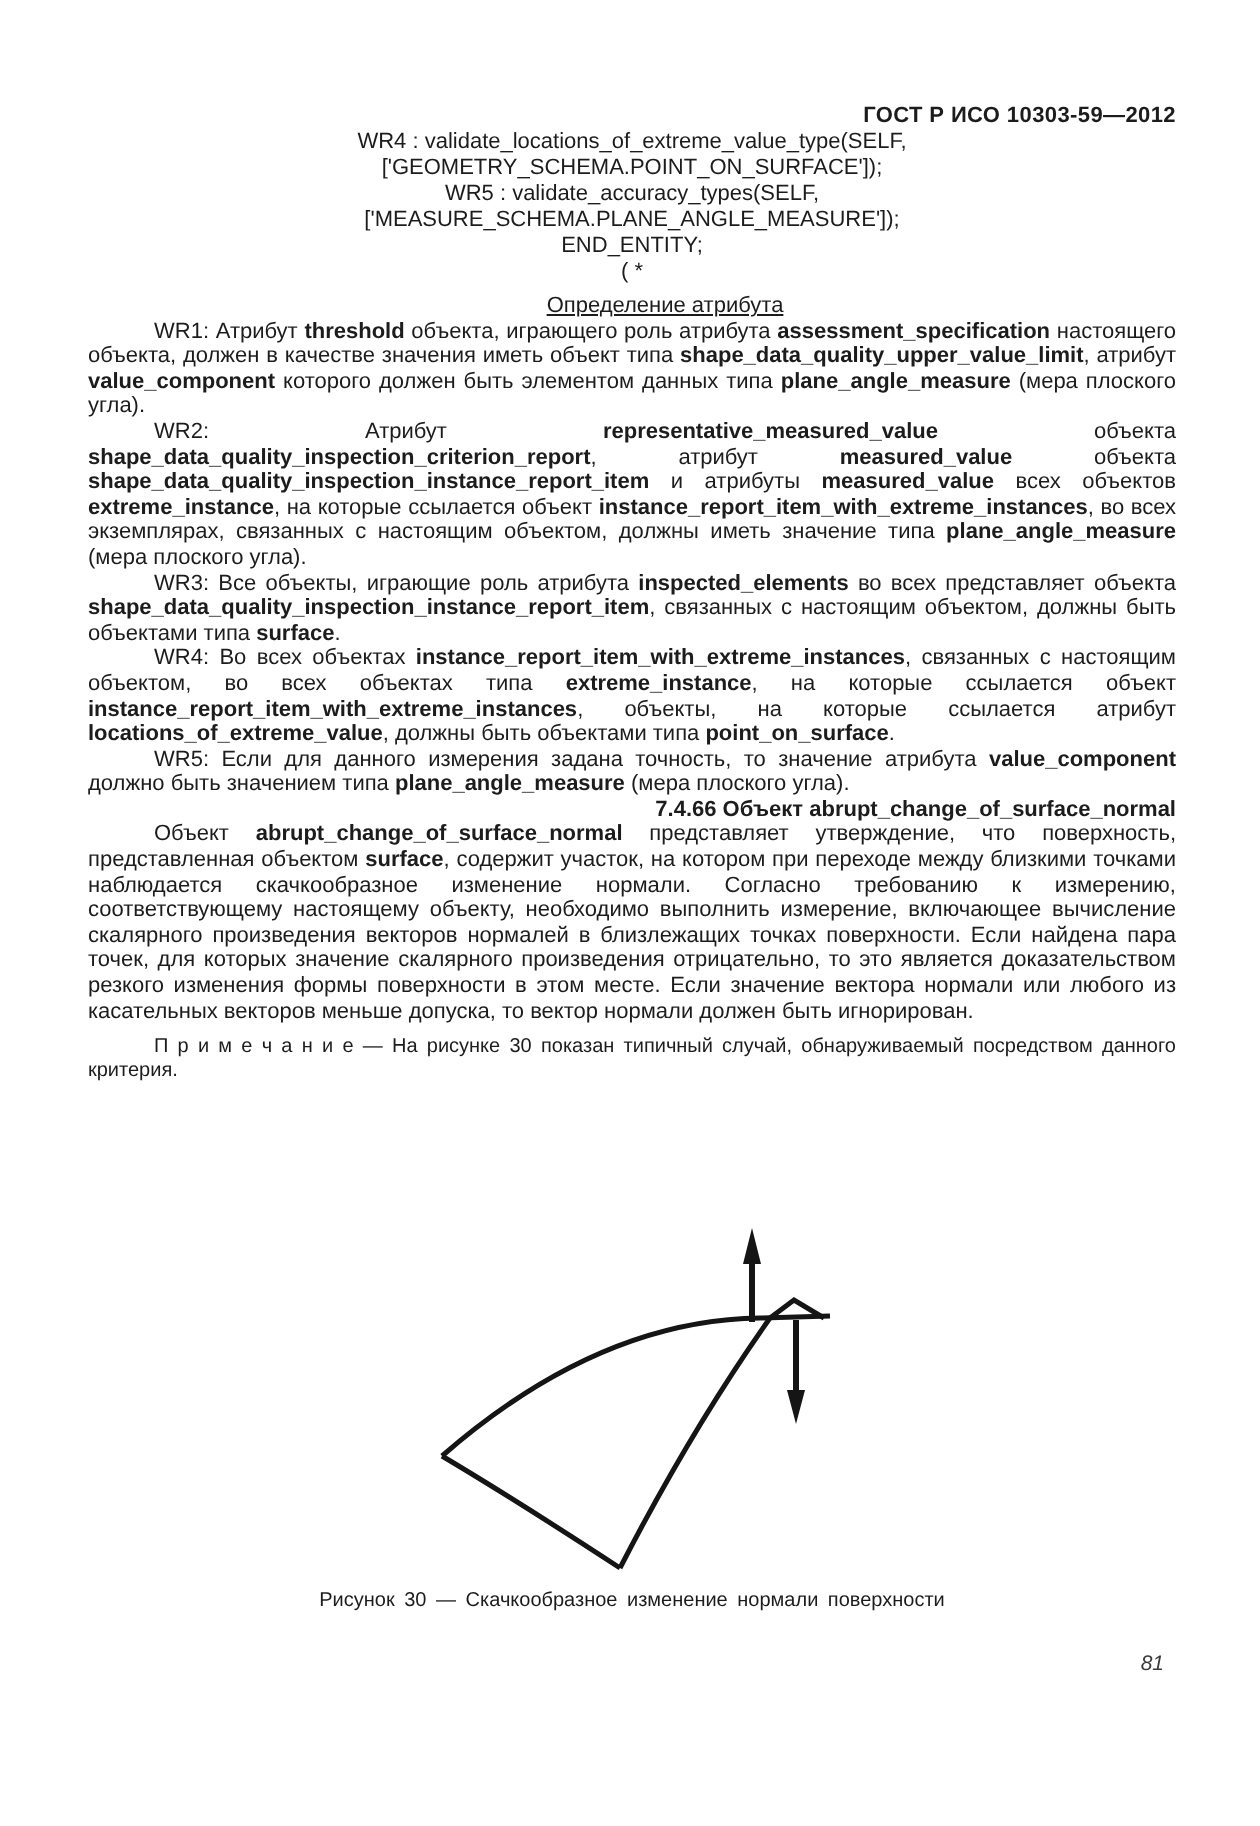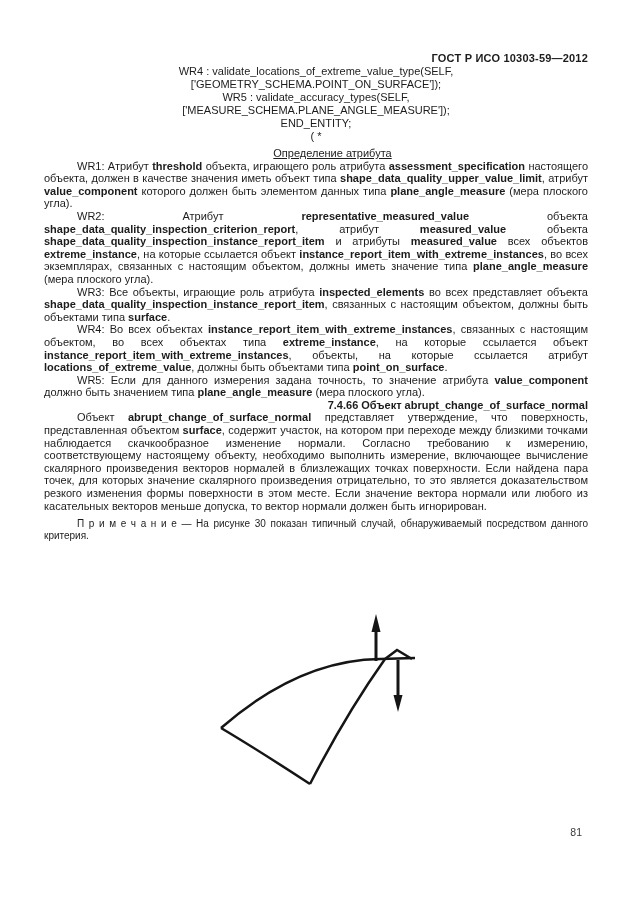--- a/index.html
+++ b/index.html
@@ -51,20 +51,21 @@
     line-height: 12px;
     margin-top: 4px;
     word-spacing: 2px;
   }
   .pageno {
     position: absolute;
     top: 826px;
     right: 48px;
     font-size: 10.5px;
     color: #3a3a3a;
+    font-style: italic;
   }
 </style>
 </head>
 <body>
 
 <div class="page">
 
   <div class="doc-header">ГОСТ Р ИСО 10303-59—2012</div>
 
   <div class="code">WR4 : validate_locations_of_extreme_value_type(SELF,
@@ -99,16 +100,17 @@
         <path d="M 332 52 L 332 20" stroke-width="3"></path>
         <path d="M 354 51 L 354 89" stroke-width="3"></path>
       </g>
       <g fill="#151515" stroke="none">
         <polygon points="332,5 327.5,23 336.5,23"></polygon>
         <polygon points="354,103 349.5,86 358.5,86"></polygon>
       </g>
     </svg>
   </div>
 
+  <div class="caption">Рисунок 30 — Скачкообразное изменение нормали поверхности</div>
 
   <div class="pageno">81</div>
 
 </div>
 
 </body></html>

